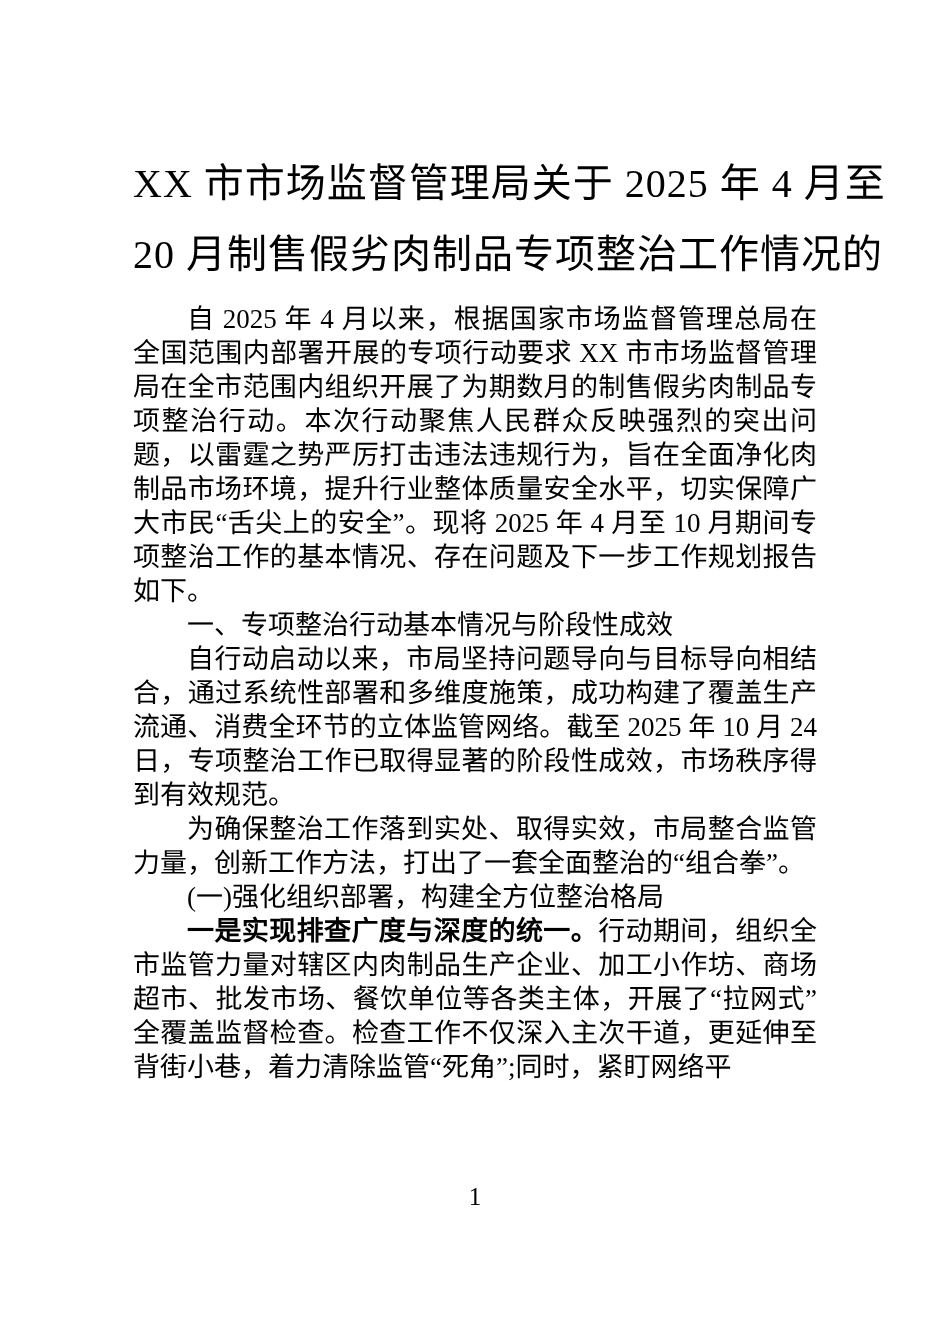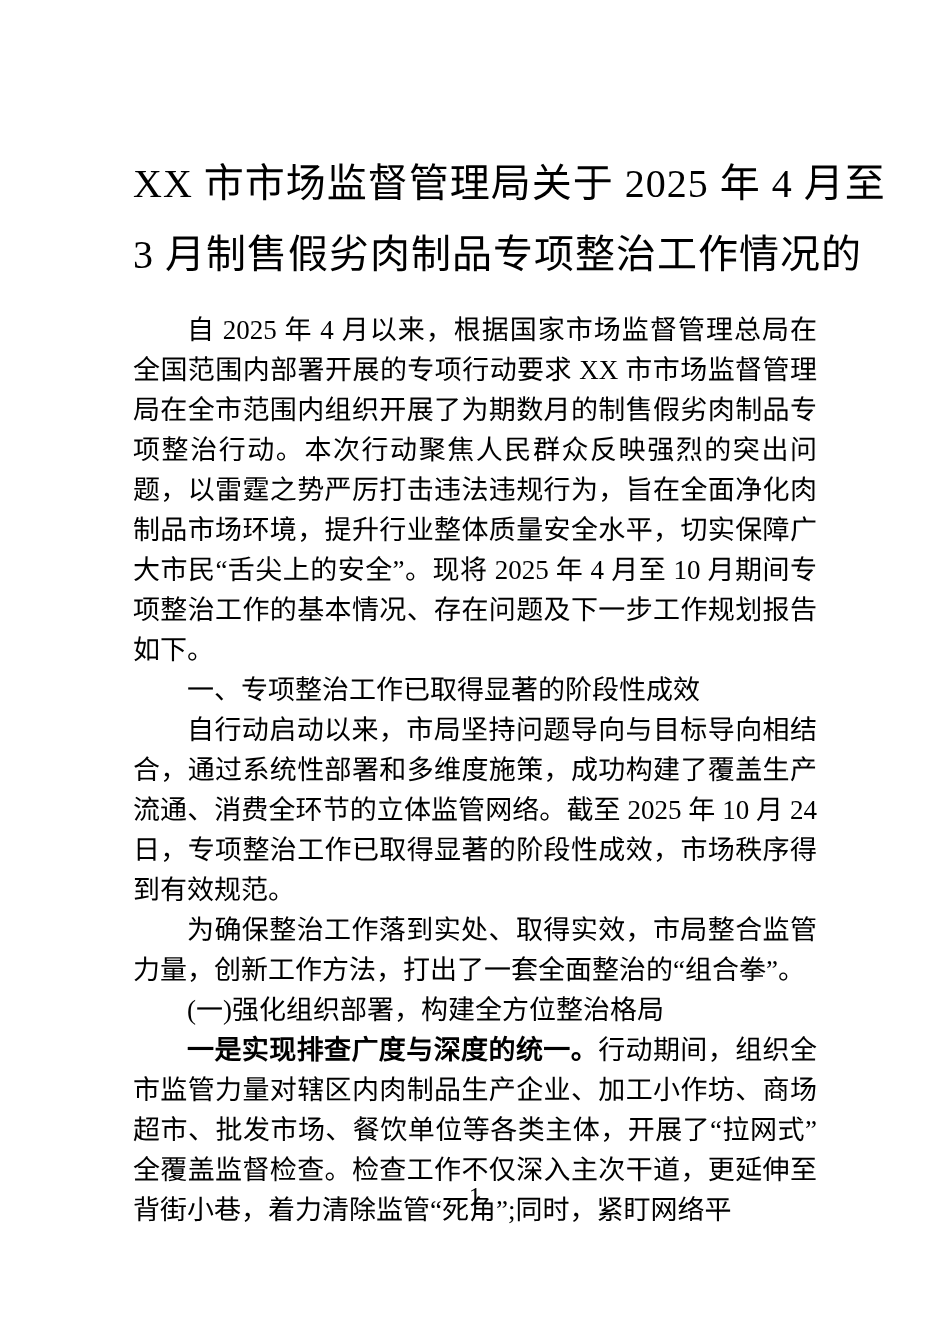--- a/index.html
+++ b/index.html
@@ -25,23 +25,23 @@
     font-size: 40px;
     font-weight: 400;
     line-height: 71px;
     letter-spacing: 1px;
   }
   .title-line {
     display: block;
     white-space: nowrap;
   }
   .doc-body {
-    margin-top: 20px;
+    margin-top: 12px;
     font-size: 27px;
-    line-height: 40px;
+    line-height: 34px;
     text-align: justify;
     text-justify: inter-ideograph;
   }
   .para {
     margin: 0;
     padding: 0;
     text-indent: 2em;
   }
   .lead {
     font-weight: 700;
@@ -56,26 +56,26 @@
     line-height: 30px;
   }
 </style>
 </head>
 <body>
 
 <div class="page">
 
   <h1 class="doc-title">
     <span class="title-line">XX 市市场监督管理局关于 2025 年 4 月至</span>
-    <span class="title-line">3 月制售假劣肉制品专项整治工作情况的</span>
+    <span class="title-line">20 月制售假劣肉制品专项整治工作情况的</span>
   </h1>
 
   <div class="doc-body">
     <p class="para">自 2025 年 4 月以来，根据国家市场监督管理总局在全国范围内部署开展的专项行动要求 XX 市市场监督管理局在全市范围内组织开展了为期数月的制售假劣肉制品专项整治行动。本次行动聚焦人民群众反映强烈的突出问题，以雷霆之势严厉打击违法违规行为，旨在全面净化肉制品市场环境，提升行业整体质量安全水平，切实保障广大市民“舌尖上的安全”。现将 2025 年 4 月至 10 月期间专项整治工作的基本情况、存在问题及下一步工作规划报告如下。</p>
-    <p class="para">一、专项整治工作已取得显著的阶段性成效</p>
+    <p class="para">一、专项整治行动基本情况与阶段性成效</p>
     <p class="para">自行动启动以来，市局坚持问题导向与目标导向相结合，通过系统性部署和多维度施策，成功构建了覆盖生产流通、消费全环节的立体监管网络。截至 2025 年 10 月 24 日，专项整治工作已取得显著的阶段性成效，市场秩序得到有效规范。</p>
     <p class="para">为确保整治工作落到实处、取得实效，市局整合监管力量，创新工作方法，打出了一套全面整治的“组合拳”。</p>
     <p class="para">(一)强化组织部署，构建全方位整治格局</p>
     <p class="para"><b class="lead">一是实现排查广度与深度的统一。</b><span>行动期间，组织全市监管力量对辖区内肉制品生产企业、加工小作坊、商场超市、批发市场、餐饮单位等各类主体，开展了“拉网式”全覆盖监督检查。检查工作不仅深入主次干道，更延伸至背街小巷，着力清除监管“死角”;同时，紧盯网络平</span></p>
   </div>
 
   <div class="page-number">1</div>
 
 </div>
 

